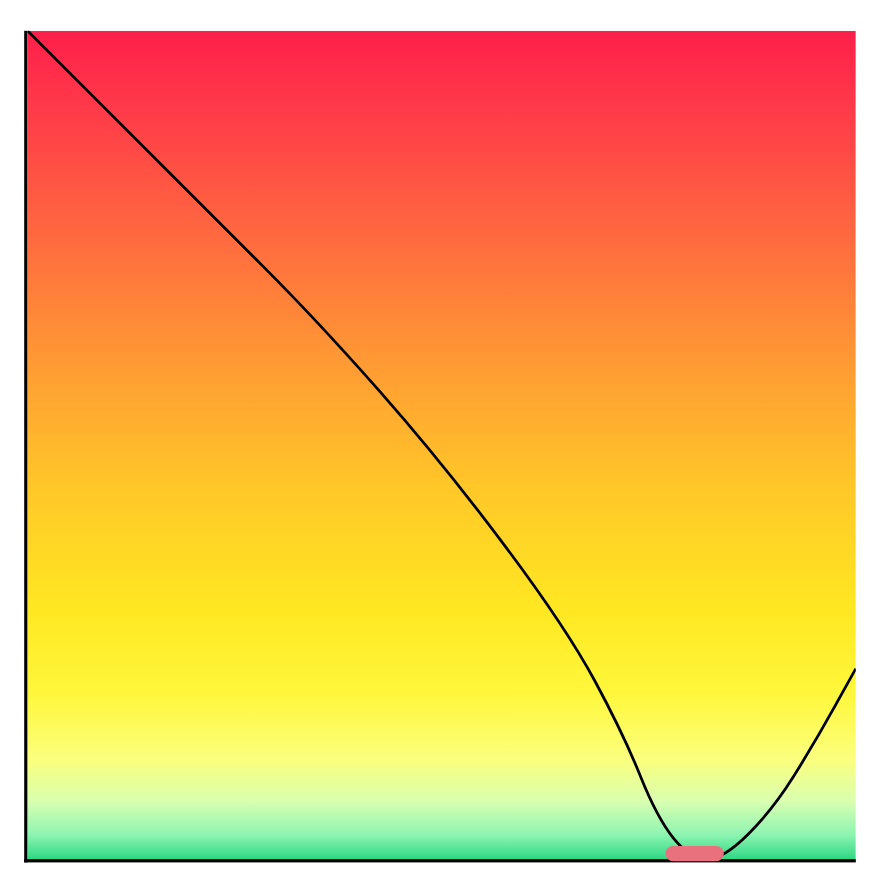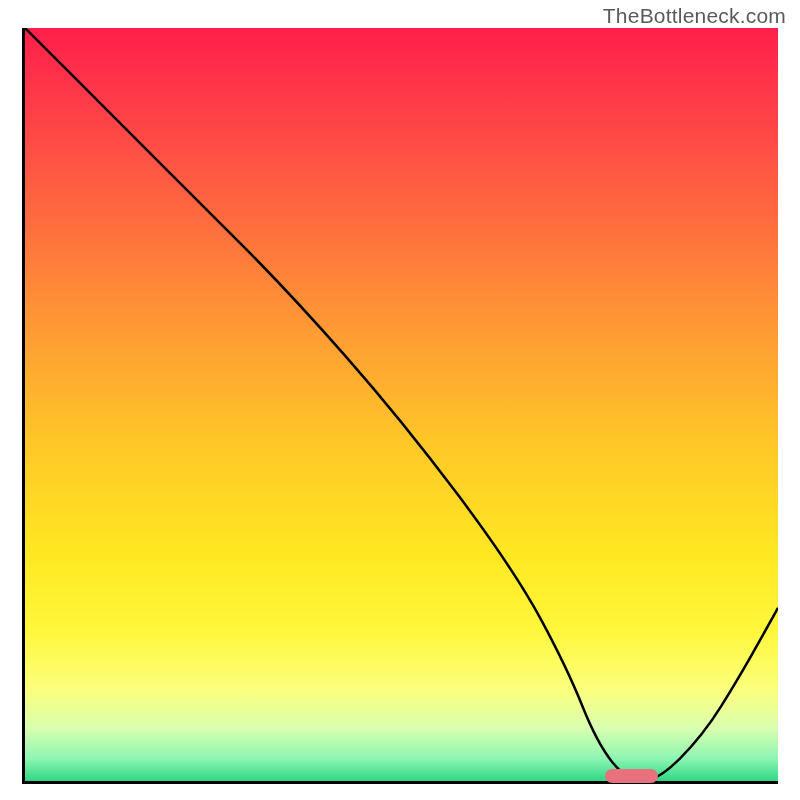--- a/index.html
+++ b/index.html
@@ -53,21 +53,20 @@
     position: absolute;
     background: #e9707d;
     border-radius: 8px;
   }
 </style>
 </head>
 <body>
 
 <div class="container">
 
-  <div class="watermark">TheBottleneck.com</div>
 
   <div class="plot-frame">
 
     <svg class="gradient-fill" viewBox="0 0 753 753" preserveAspectRatio="none">
       <defs>
         <linearGradient id="bg-grad" x1="0" y1="0" x2="0" y2="1">
             <stop offset="0%" stop-color="#ff1f4b"></stop>
             <stop offset="10%" stop-color="#ff3c49"></stop>
             <stop offset="25%" stop-color="#ff6a3f"></stop>
             <stop offset="40%" stop-color="#ff9a34"></stop>

